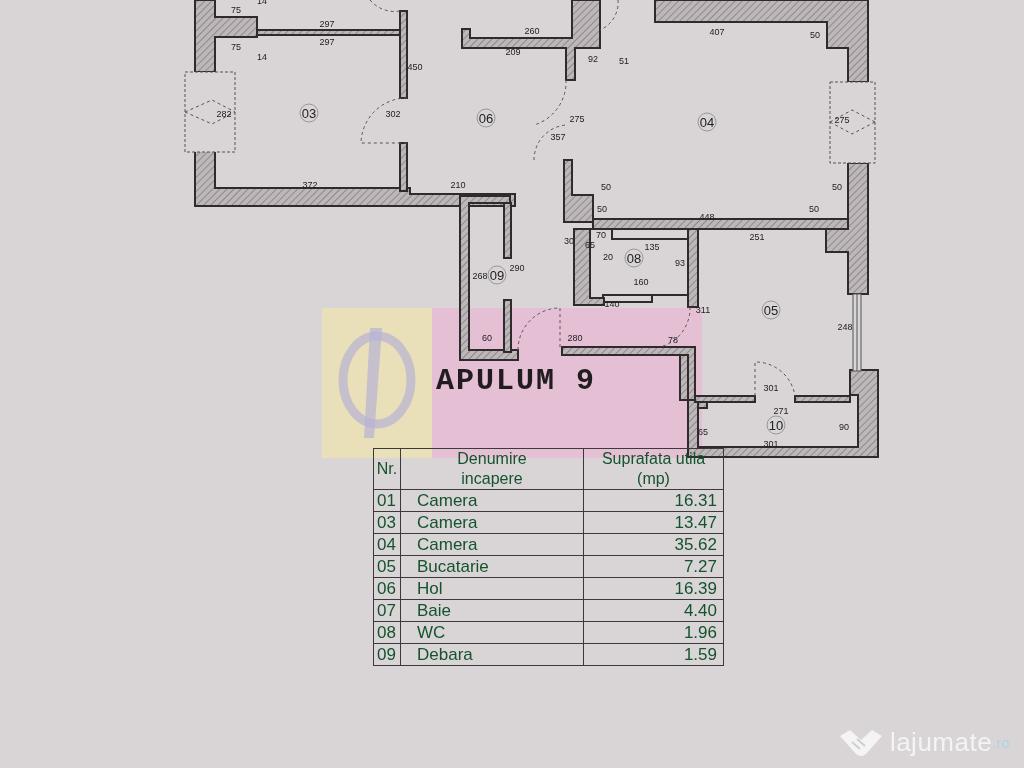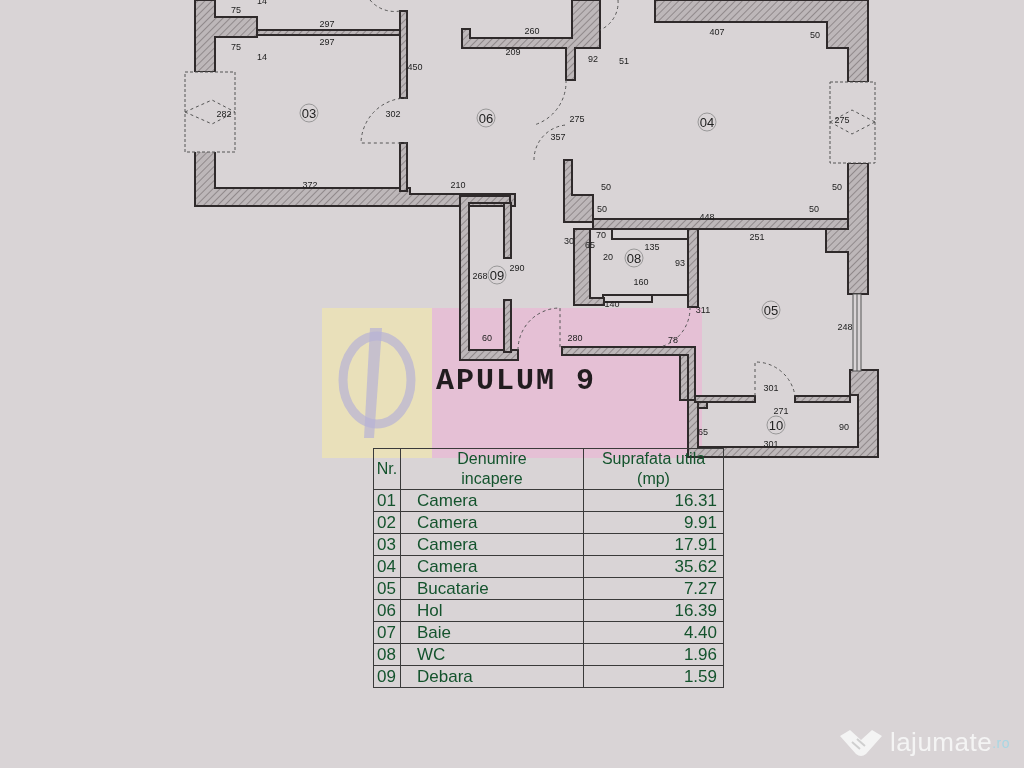--- a/index.html
+++ b/index.html
@@ -199,28 +199,23 @@
       </th>
     </tr>
   </thead>
   <tbody>
     <tr>
         <td class="nr">01</td>
         <td>Camera</td>
         <td class="area">16.31</td>
       </tr>
     <tr>
-        <td class="nr">02</td>
-        <td>Camera</td>
-        <td class="area">9.91</td>
-      </tr>
-    <tr>
         <td class="nr">03</td>
         <td>Camera</td>
-        <td class="area">17.91</td>
+        <td class="area">13.47</td>
       </tr>
     <tr>
         <td class="nr">04</td>
         <td>Camera</td>
         <td class="area">35.62</td>
       </tr>
     <tr>
         <td class="nr">05</td>
         <td>Bucatarie</td>
         <td class="area">7.27</td>

